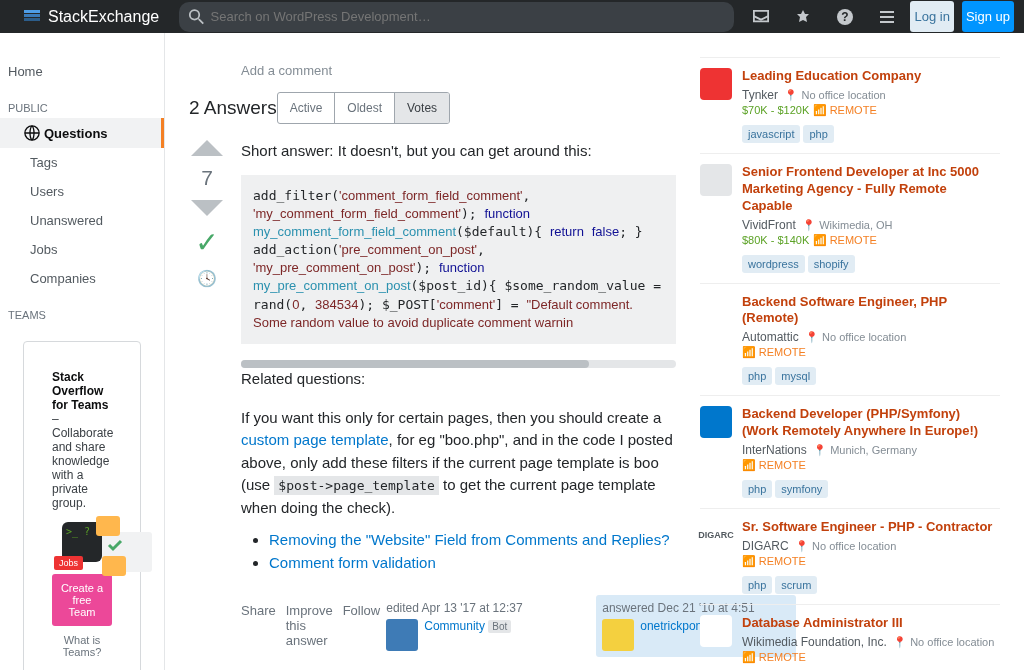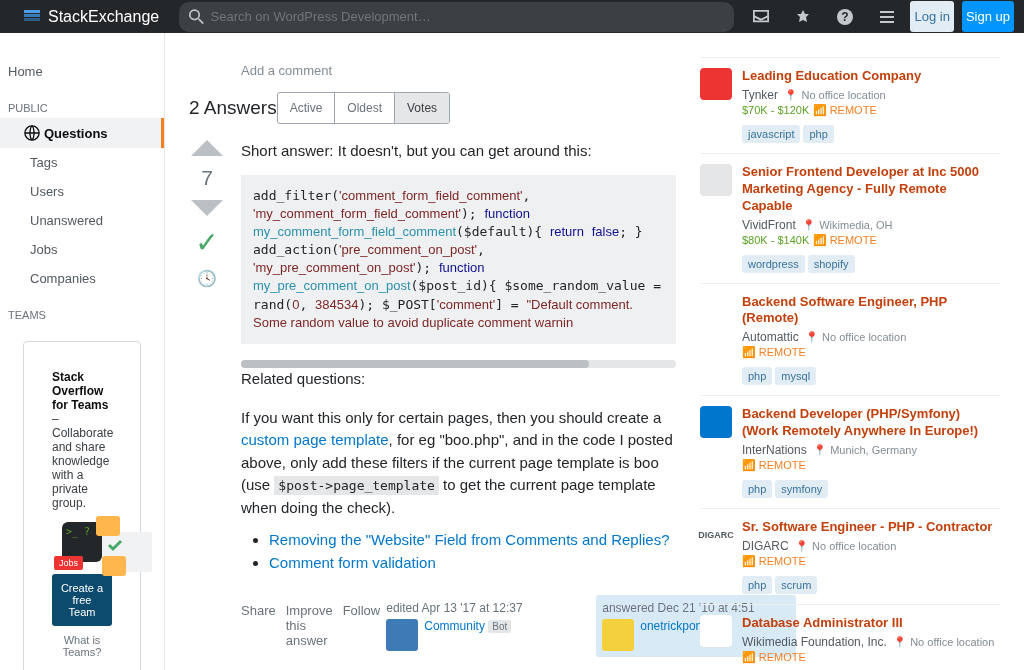--- a/index.html
+++ b/index.html
@@ -19,21 +19,21 @@
 .leftnav{width:164px;padding-top:24px;flex-shrink:0}
 .leftnav .navitem{padding:7px 8px 7px 8px;color:#535a60;display:block;font-size:13px;cursor:pointer}
 .leftnav .navitem.lvl2{padding-left:30px}
 .leftnav .navitem.active{background:#f1f2f3;color:#0c0d0e;font-weight:bold;border-right:3px solid #f48024}
 .leftnav .navitem.withicon{display:flex;align-items:center;padding-left:24px}
 .leftnav .navhead{padding:16px 8px 4px;color:#6a737c;font-size:11px}
 .teams-card{margin:16px 23px;padding:28px;border:1px solid #d6d9dc;border-radius:4px;font-size:12px;color:#3b4045}
 .teams-card strong{color:#0c0d0e}
 .teams-img{display:flex;justify-content:center;margin:12px 0}
 .teams-img .box{width:40px;height:40px;border-radius:6px}
-.btn-team{background:#0c4a6e;color:#fff;width:100%;padding:8px;border-radius:3px;text-align:center;font-size:11px;border:none;cursor:pointer}
+.btn-team{background:#ec4899;color:#fff;width:100%;padding:8px;border-radius:3px;text-align:center;font-size:11px;border:none;cursor:pointer}
 .teams-link{display:block;text-align:center;color:#6a737c;font-size:11px;margin-top:8px}
 .content{flex:1;padding:24px;border-left:1px solid #e4e6e8;display:flex;gap:24px;min-width:0}
 .main{flex:1;min-width:0}
 .addcomment{color:#848d95;font-size:13px;padding:6px 0}
 .answers-header{display:flex;align-items:center;justify-content:flex-start;margin:8px 0}
 .answers-header h2{font-size:19px;font-weight:400}
 .tabs{display:flex;border:1px solid #9fa6ad;border-radius:3px;overflow:hidden}
 .tabs .tab{padding:8px 12px;font-size:12px;color:#6a737c;cursor:pointer;border-left:1px solid #9fa6ad}
 .tabs .tab:first-child{border-left:none}
 .tabs .tab.active{background:#e4e6e8;color:#3b4045}

